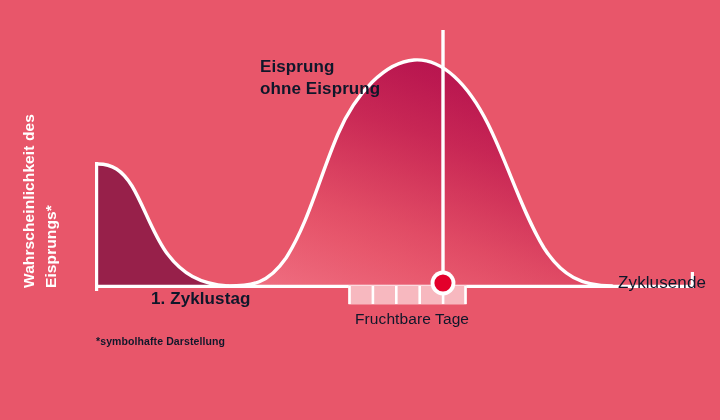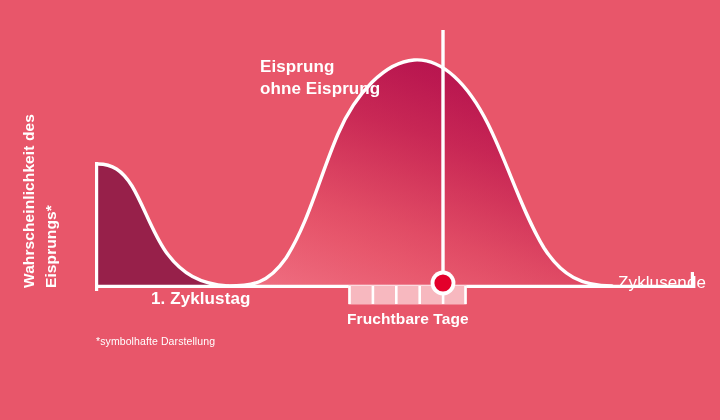--- a/index.html
+++ b/index.html
@@ -21,21 +21,21 @@
     background: #E8566A;
   }
   #chart-svg {
     position: absolute;
     left: 0; top: 0;
     width: 720px;
     height: 420px;
   }
   .txt {
     position: absolute;
-    color: #ffffff;
+    color: #0f172a;
     white-space: nowrap;
     letter-spacing: 0.1px;
   }
   #y-axis-label {
     left: 18px;
     top: 88px;
     width: 54px;
     height: 200px;
     color: #FFFFFF;
     font-size: 15.5px;
@@ -74,30 +74,30 @@
     font-weight: bold;
     margin-left: 44px;
   }
   #label-cycle-end {
     right: 14px;
     top: 273px;
     font-size: 17px;
     font-weight: normal;
   }
   #label-fertile {
-    left: 347px;
+    left: 355px;
     top: 310px;
     font-size: 15.5px;
-    font-weight: bold;
+    font-weight: normal;
   }
   #footnote {
     left: 96px;
     top: 335px;
     font-size: 10.5px;
-    font-weight: normal;
+    font-weight: bold;
   }
 </style>
 </head>
 <body>
 
 <div id="stage">
 
   <svg id="chart-svg" viewBox="0 0 720 420" preserveAspectRatio="none" aria-hidden="true">
     <defs>
       <linearGradient id="ovGrad" x1="0" y1="1" x2="0.72" y2="0">

